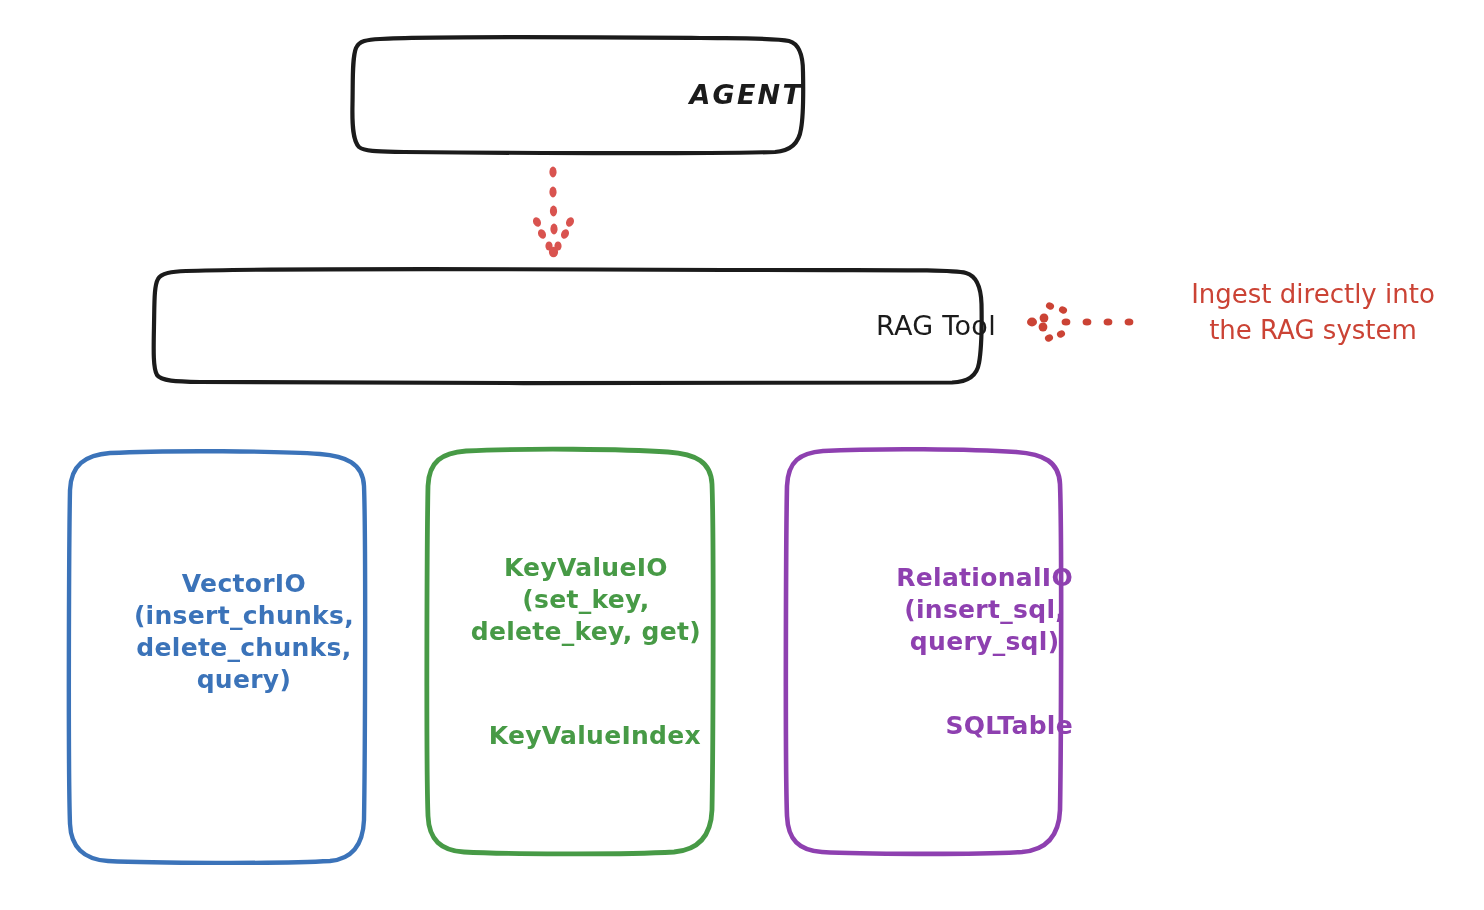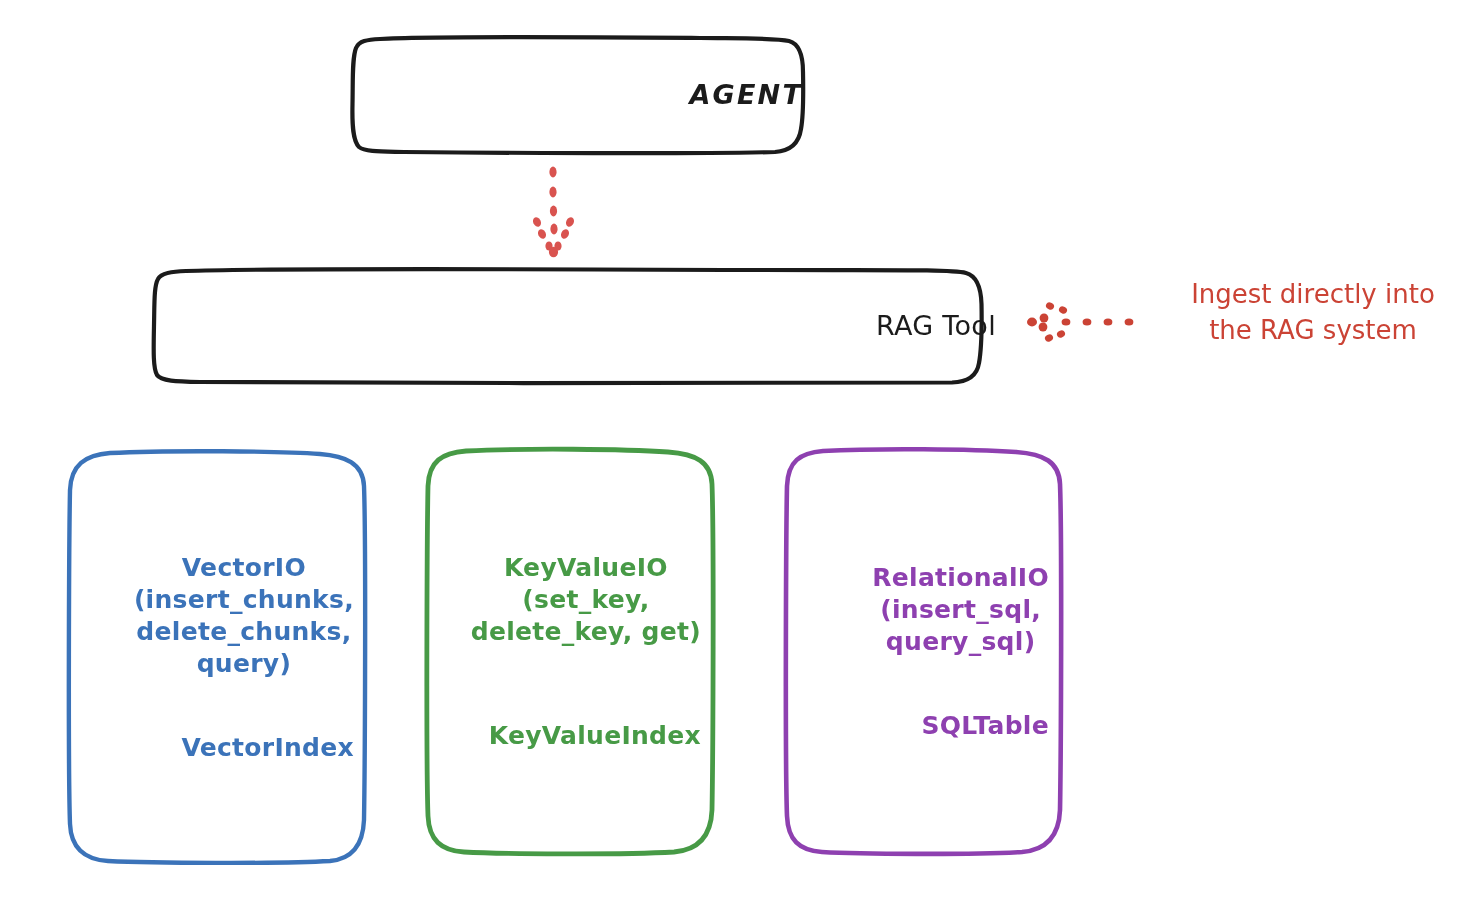--- a/index.html
+++ b/index.html
@@ -92,21 +92,21 @@
   #keyvalueio-node {
     left: 428px;
     top: 450px;
     width: 285px;
     height: 403px;
     gap: 20px;
   }
   #keyvalueio-node .node-text { color: #479a46; }
 
   #relationalio-node {
-    left: 787px;
+    left: 811px;
     top: 450px;
     width: 274px;
     height: 403px;
   }
   #relationalio-node .node-text { color: #8e40b0; }
 
   
   #ingest-annotation {
     position: absolute;
     left: 1148px;
@@ -216,21 +216,20 @@
 
 <div class="node" id="ragtool-node">
   <div class="node-text">RAG Tool</div>
 </div>
 
 <div class="node provider" id="vectorio-node">
   <div class="node-text api-text">VectorIO
 (insert_chunks,
 delete_chunks,
 query)</div>
-  <div class="node-text">VectorIndex</div>
 </div>
 
 <div class="node provider" id="keyvalueio-node">
   <div class="node-text api-text">KeyValueIO
 (set_key,
 delete_key, get)</div>
   <div class="node-text">KeyValueIndex</div>
 </div>
 
 <div class="node provider" id="relationalio-node">

